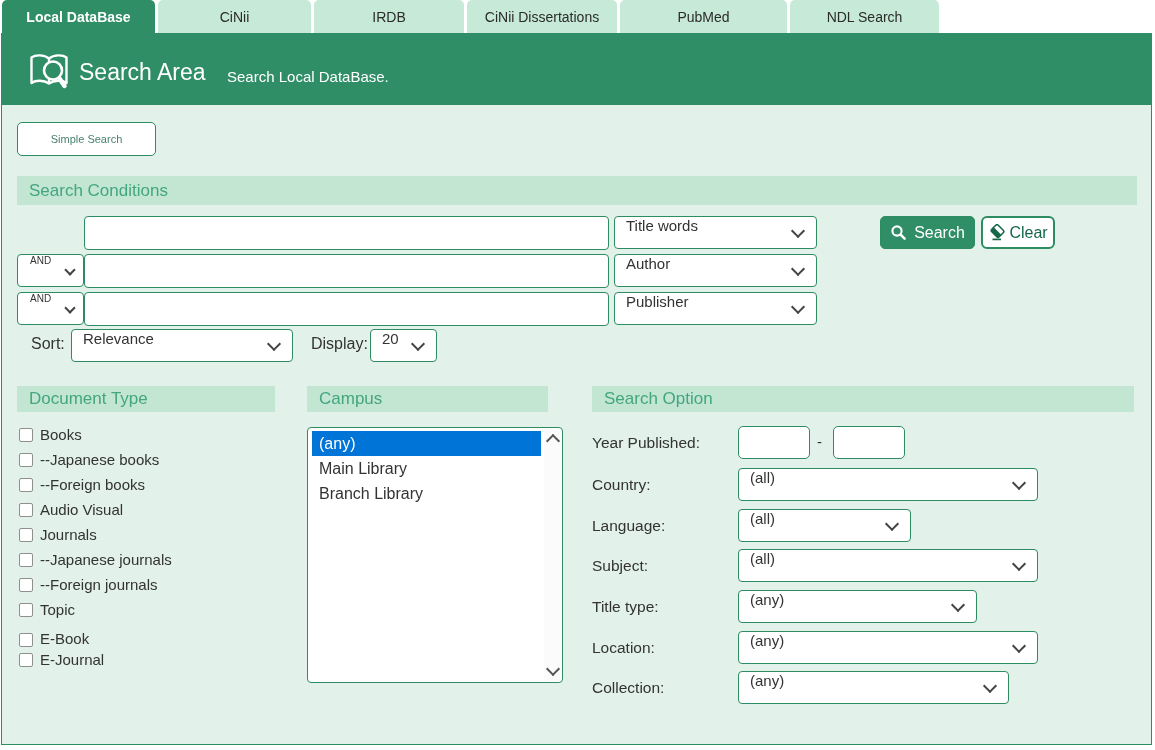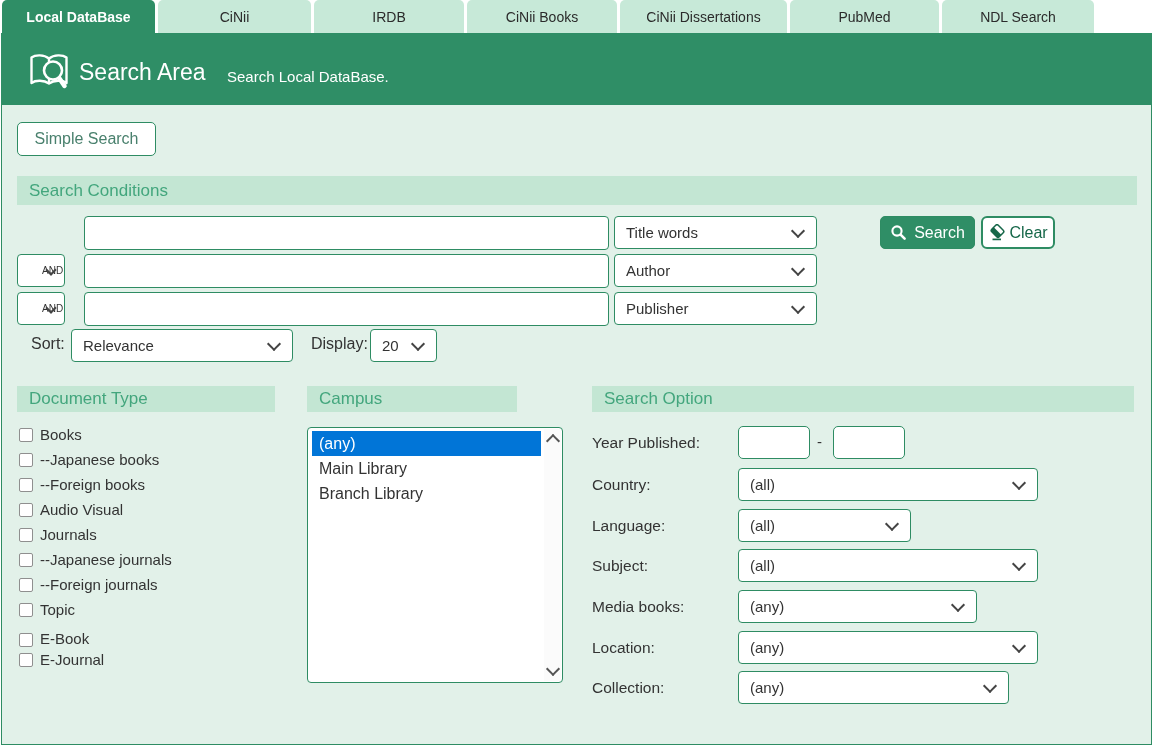--- a/index.html
+++ b/index.html
@@ -20,42 +20,42 @@
   .tab:nth-child(7){width:152px;}
   
   .main{position:absolute;top:33px;left:1px;width:1149px;height:711px;
         border:1px solid #2e8c63;border-top:none;background:#e2f1e9;}
   .band{position:absolute;top:0;left:-1px;right:-1px;height:72px;background:#2f8e66;}
   .band-icon{position:absolute;left:26px;top:16px;}
   .band-title{position:absolute;left:78px;top:26px;font-size:23px;color:#fff;}
   .band-sub{position:absolute;left:226px;top:35px;font-size:15px;color:#fff;}
   
   .btn{box-sizing:border-box;position:absolute;display:flex;align-items:center;
-       justify-content:center;border-radius:5px;font-size:16px;cursor:pointer;}
+       justify-content:center;border-radius:5px;font-size:11px;cursor:pointer;}
   .btn-simple{left:15px;top:89px;width:139px;height:34px;background:#fff;
               border:1px solid #2e8c63;color:#49806d;}
   .btn-advanced{left:156px;top:89px;width:110px;height:34px;background:#3ab07e;
                 border:none;color:#fdfdf0;}
   
   .secbar{box-sizing:border-box;position:absolute;background:#c3e6d3;color:#43a67d;
           font-size:17px;padding-left:12px;display:flex;align-items:center;}
   .sec-conditions{left:15px;top:143px;width:1120px;height:29px;}
   .sec-doctype{left:15px;top:353px;width:258px;height:26px;}
-  .sec-campus{left:305px;top:353px;width:210px;height:26px;}
+  .sec-campus{left:305px;top:353px;width:241px;height:26px;}
   .sec-searchopt{left:590px;top:353px;width:542px;height:26px;}
   
   .cond-row{position:absolute;left:0;height:34px;}
   .text-input{box-sizing:border-box;position:absolute;height:34px;background:#fff;
               border:1px solid #2e8c63;border-radius:4px;}
   .sel{box-sizing:border-box;position:absolute;height:33px;background:#fff;
-       border:1px solid #2e8c63;border-radius:4px;display:flex;align-items:center;
+       border:1px solid #2e8c63;border-radius:4px;display:flex;
        padding-left:11px;font-size:15px;color:#333;cursor:pointer;}
   .chev{position:absolute;right:13px;top:50%;width:8px;height:8px;margin-top:-7px;
         border-right:2px solid #444;border-bottom:2px solid #444;transform:rotate(45deg);}
-  .and-sel{left:15px;width:48px;font-size:10px;padding-left:24px;}
+  .and-sel{left:15px;width:67px;font-size:10px;padding-left:12px;}
   .and-sel .chev{right:9px;width:6px;height:6px;margin-top:-5px;}
   .cond-input{left:82px;width:525px;}
   .field-sel{left:612px;width:203px;}
   .btn-search{left:878px;width:95px;height:33px;background:#2f8e66;color:#fff;
               font-size:16px;gap:7px;border:1px solid #2e8c63;}
   .btn-clear{left:979px;width:74px;height:33px;background:#fff;color:#166749;
              font-size:16px;gap:2px;border:2px solid #2e8c63;border-radius:6px;}
   .sort-row{position:absolute;top:296px;left:0;width:100%;height:32px;}
   .lbl{position:absolute;font-size:16px;color:#333;white-space:nowrap;}
   .sort-lbl{left:29px;top:6px;}
@@ -90,21 +90,20 @@
   .year-dash{position:absolute;left:225px;top:7px;font-size:15px;color:#333;}
   svg{display:block;}
 </style>
 </head>
 <body>
 
 <div class="tabs" id="tabs">
     <div class="tab tab-active">Local DataBase</div>
     <div class="tab">CiNii</div>
     <div class="tab">IRDB</div>
-    <div class="tab">CiNii Books</div>
     <div class="tab">CiNii Dissertations</div>
     <div class="tab">PubMed</div>
     <div class="tab">NDL Search</div>
   </div>
 
 <div class="main">
   <div class="band">
     <div class="band-icon">
       <svg width="44" height="44" viewBox="0 0 44 44" fill="none">
         <path d="M22 9.5 C17 5.5 8.5 5.5 4.5 8.5 V34 C8.5 31 17 31 22 34.5 C27 31 35.5 31 39.5 34 V8.5 C35.5 5.5 27 5.5 22 9.5 Z" stroke="#fff" stroke-width="2.4" stroke-linejoin="round"></path>
@@ -265,21 +264,21 @@
         </div>
       </div>
       <div class="opt-row opt-row-subject" style="top: 516px;">
         <span class="opt-lbl" style="top:8px;">Subject:</span>
         <div class="sel opt-sel" style="width:300px;">
           <span>(all)</span>
           <span class="chev"></span>
         </div>
       </div>
       <div class="opt-row opt-row-media" style="top: 557px;">
-        <span class="opt-lbl" style="top:8px;">Media books:</span>
+        <span class="opt-lbl" style="top:8px;">Title type:</span>
         <div class="sel opt-sel" style="width:239px;">
           <span>(any)</span>
           <span class="chev"></span>
         </div>
       </div>
       <div class="opt-row opt-row-location" style="top: 598px;">
         <span class="opt-lbl" style="top:8px;">Location:</span>
         <div class="sel opt-sel" style="width:300px;">
           <span>(any)</span>
           <span class="chev"></span>

